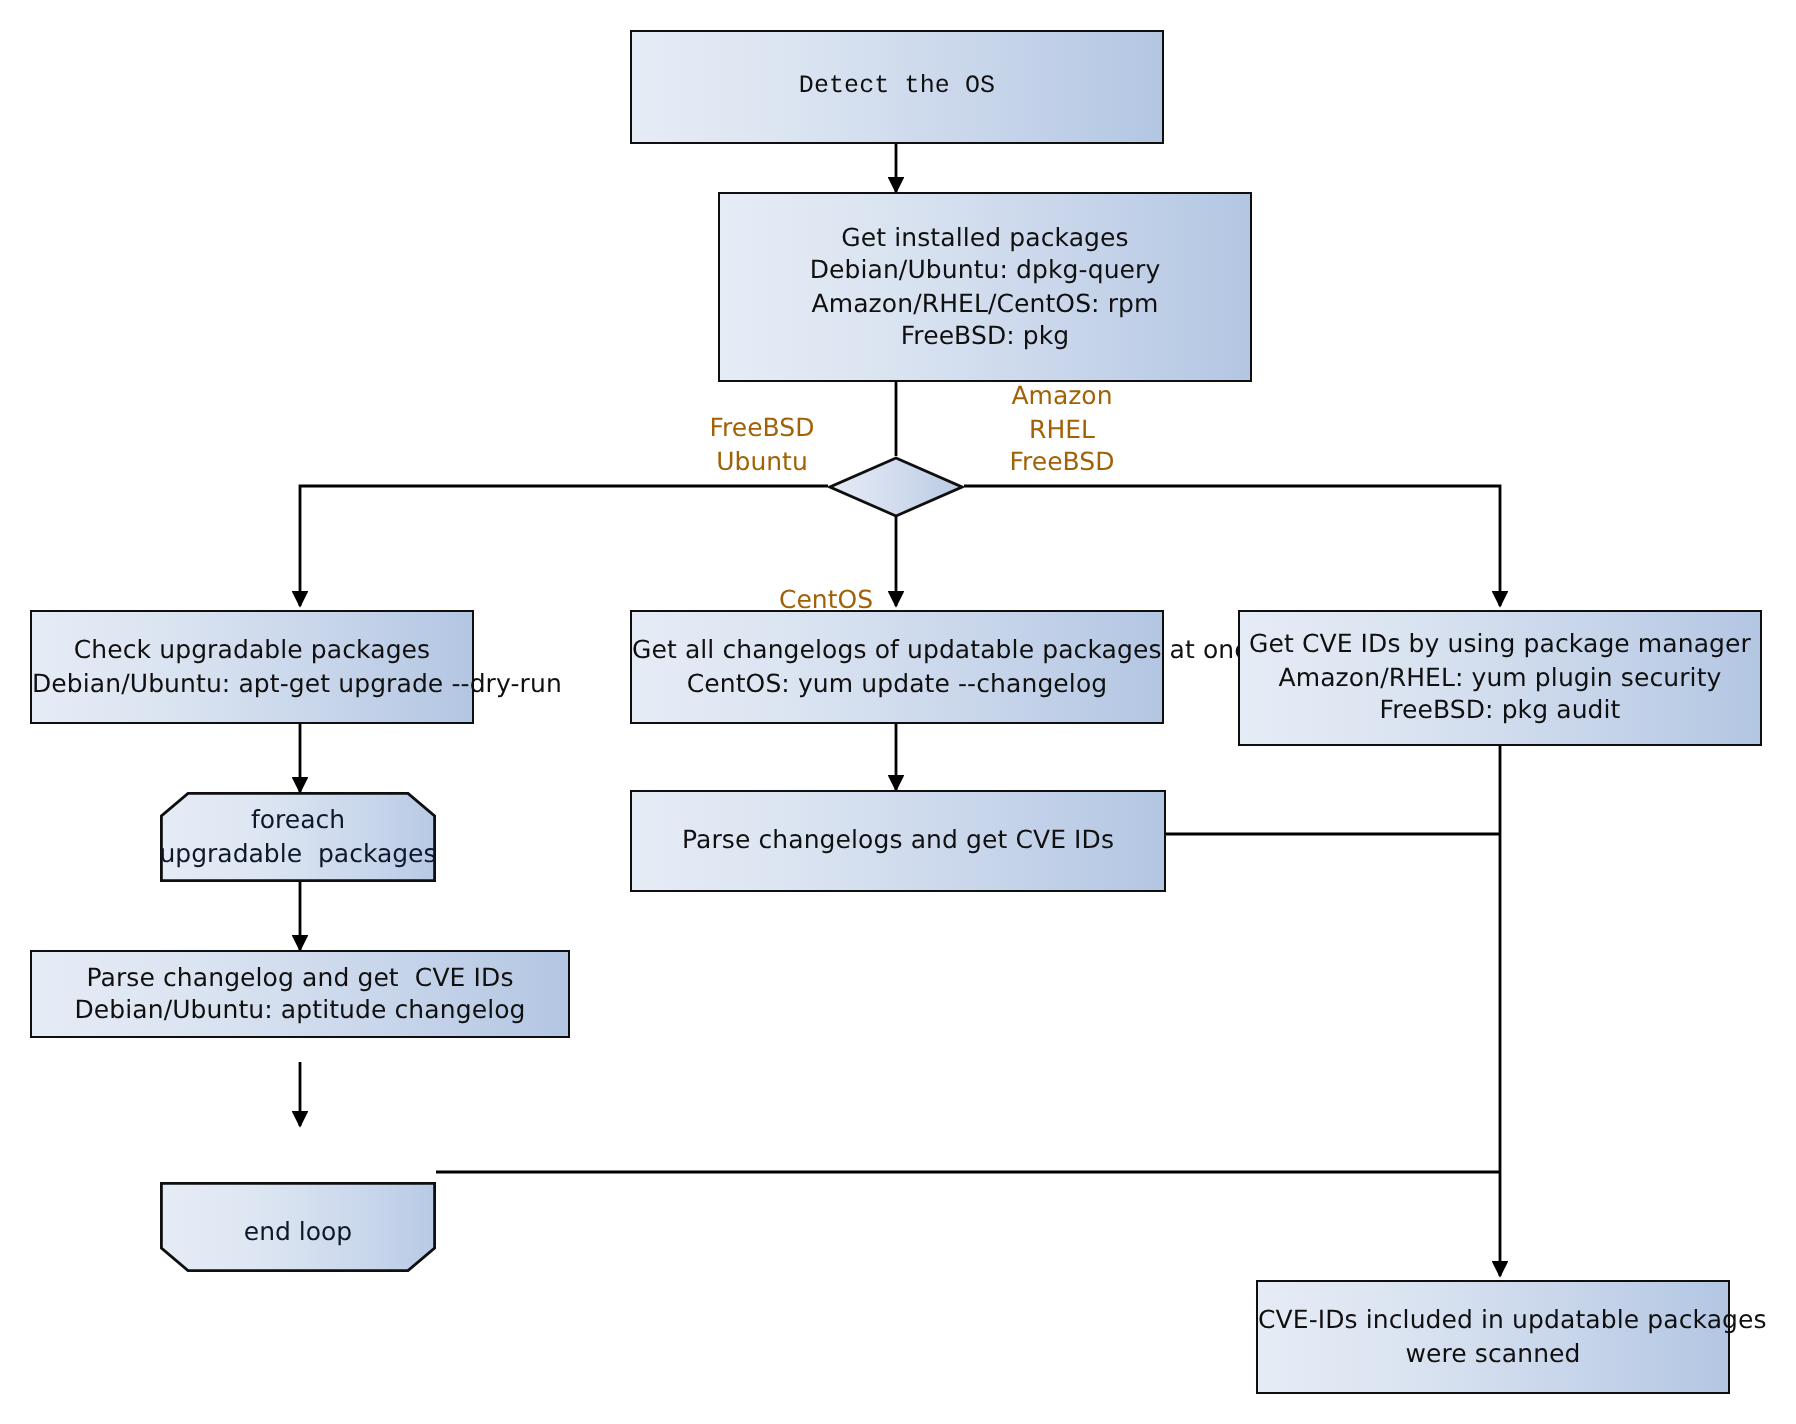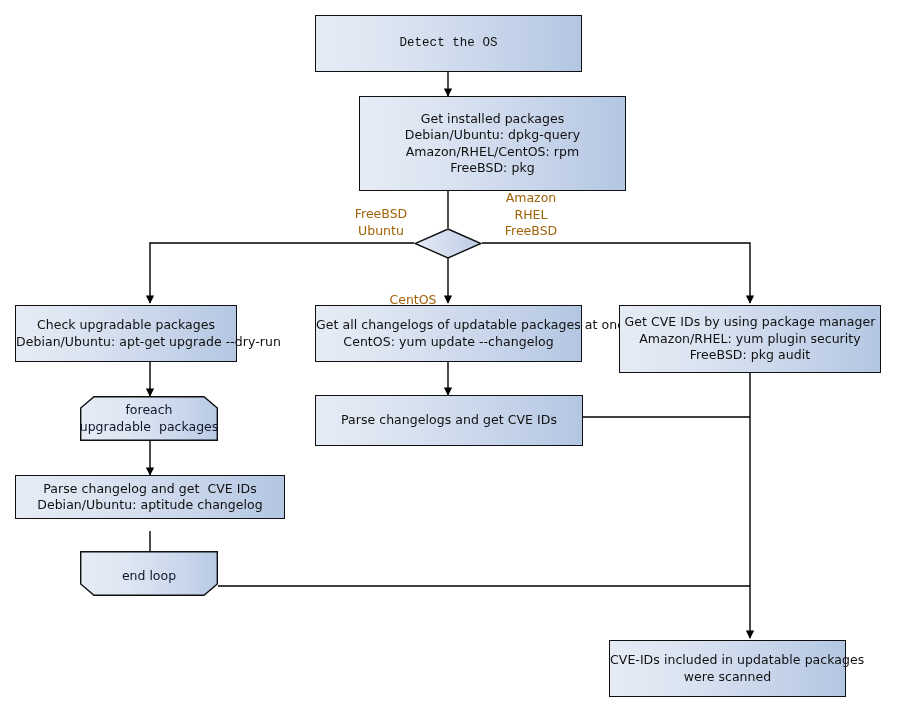--- a/index.html
+++ b/index.html
@@ -185,26 +185,26 @@
 
   <div class="node" style="left:315px; top:395px; width:268px; height:51px;">
     <span class="label">Parse changelogs and get CVE IDs</span>
   </div>
 
   <div class="node" style="left:15px; top:475px; width:270px; height:44px;">
     <span class="label">Parse changelog and get  CVE IDs
 Debian/Ubuntu: aptitude changelog</span>
   </div>
 
-  <div class="loopnode" style="left:80px; top:551px; width:138px; height:50px;">
+  <div class="loopnode" style="left:80px; top:591px; width:138px; height:50px;">
     <div class="fill" style="clip-path: polygon(0 0, 138px 0, 138px 33px, 124px 45px, 14px 45px, 0 33px);"></div>
     <svg class="outline" width="138" height="45" viewBox="0 0 138 45">
       <polygon points="0.7,0.7 137.3,0.7 137.3,33 124,44.3 14,44.3 0.7,33" fill="none" stroke="#0f0f0f" stroke-width="1.4"></polygon>
     </svg>
     <span class="label">end loop</span>
   </div>
 
-  <div class="node" style="left:609px; top:640px; width:237px; height:57px;">
+  <div class="node" style="left:628px; top:640px; width:237px; height:57px;">
     <span class="label">CVE-IDs included in updatable packages
 were scanned</span>
   </div>
 
 </div>
 
 </body></html>

